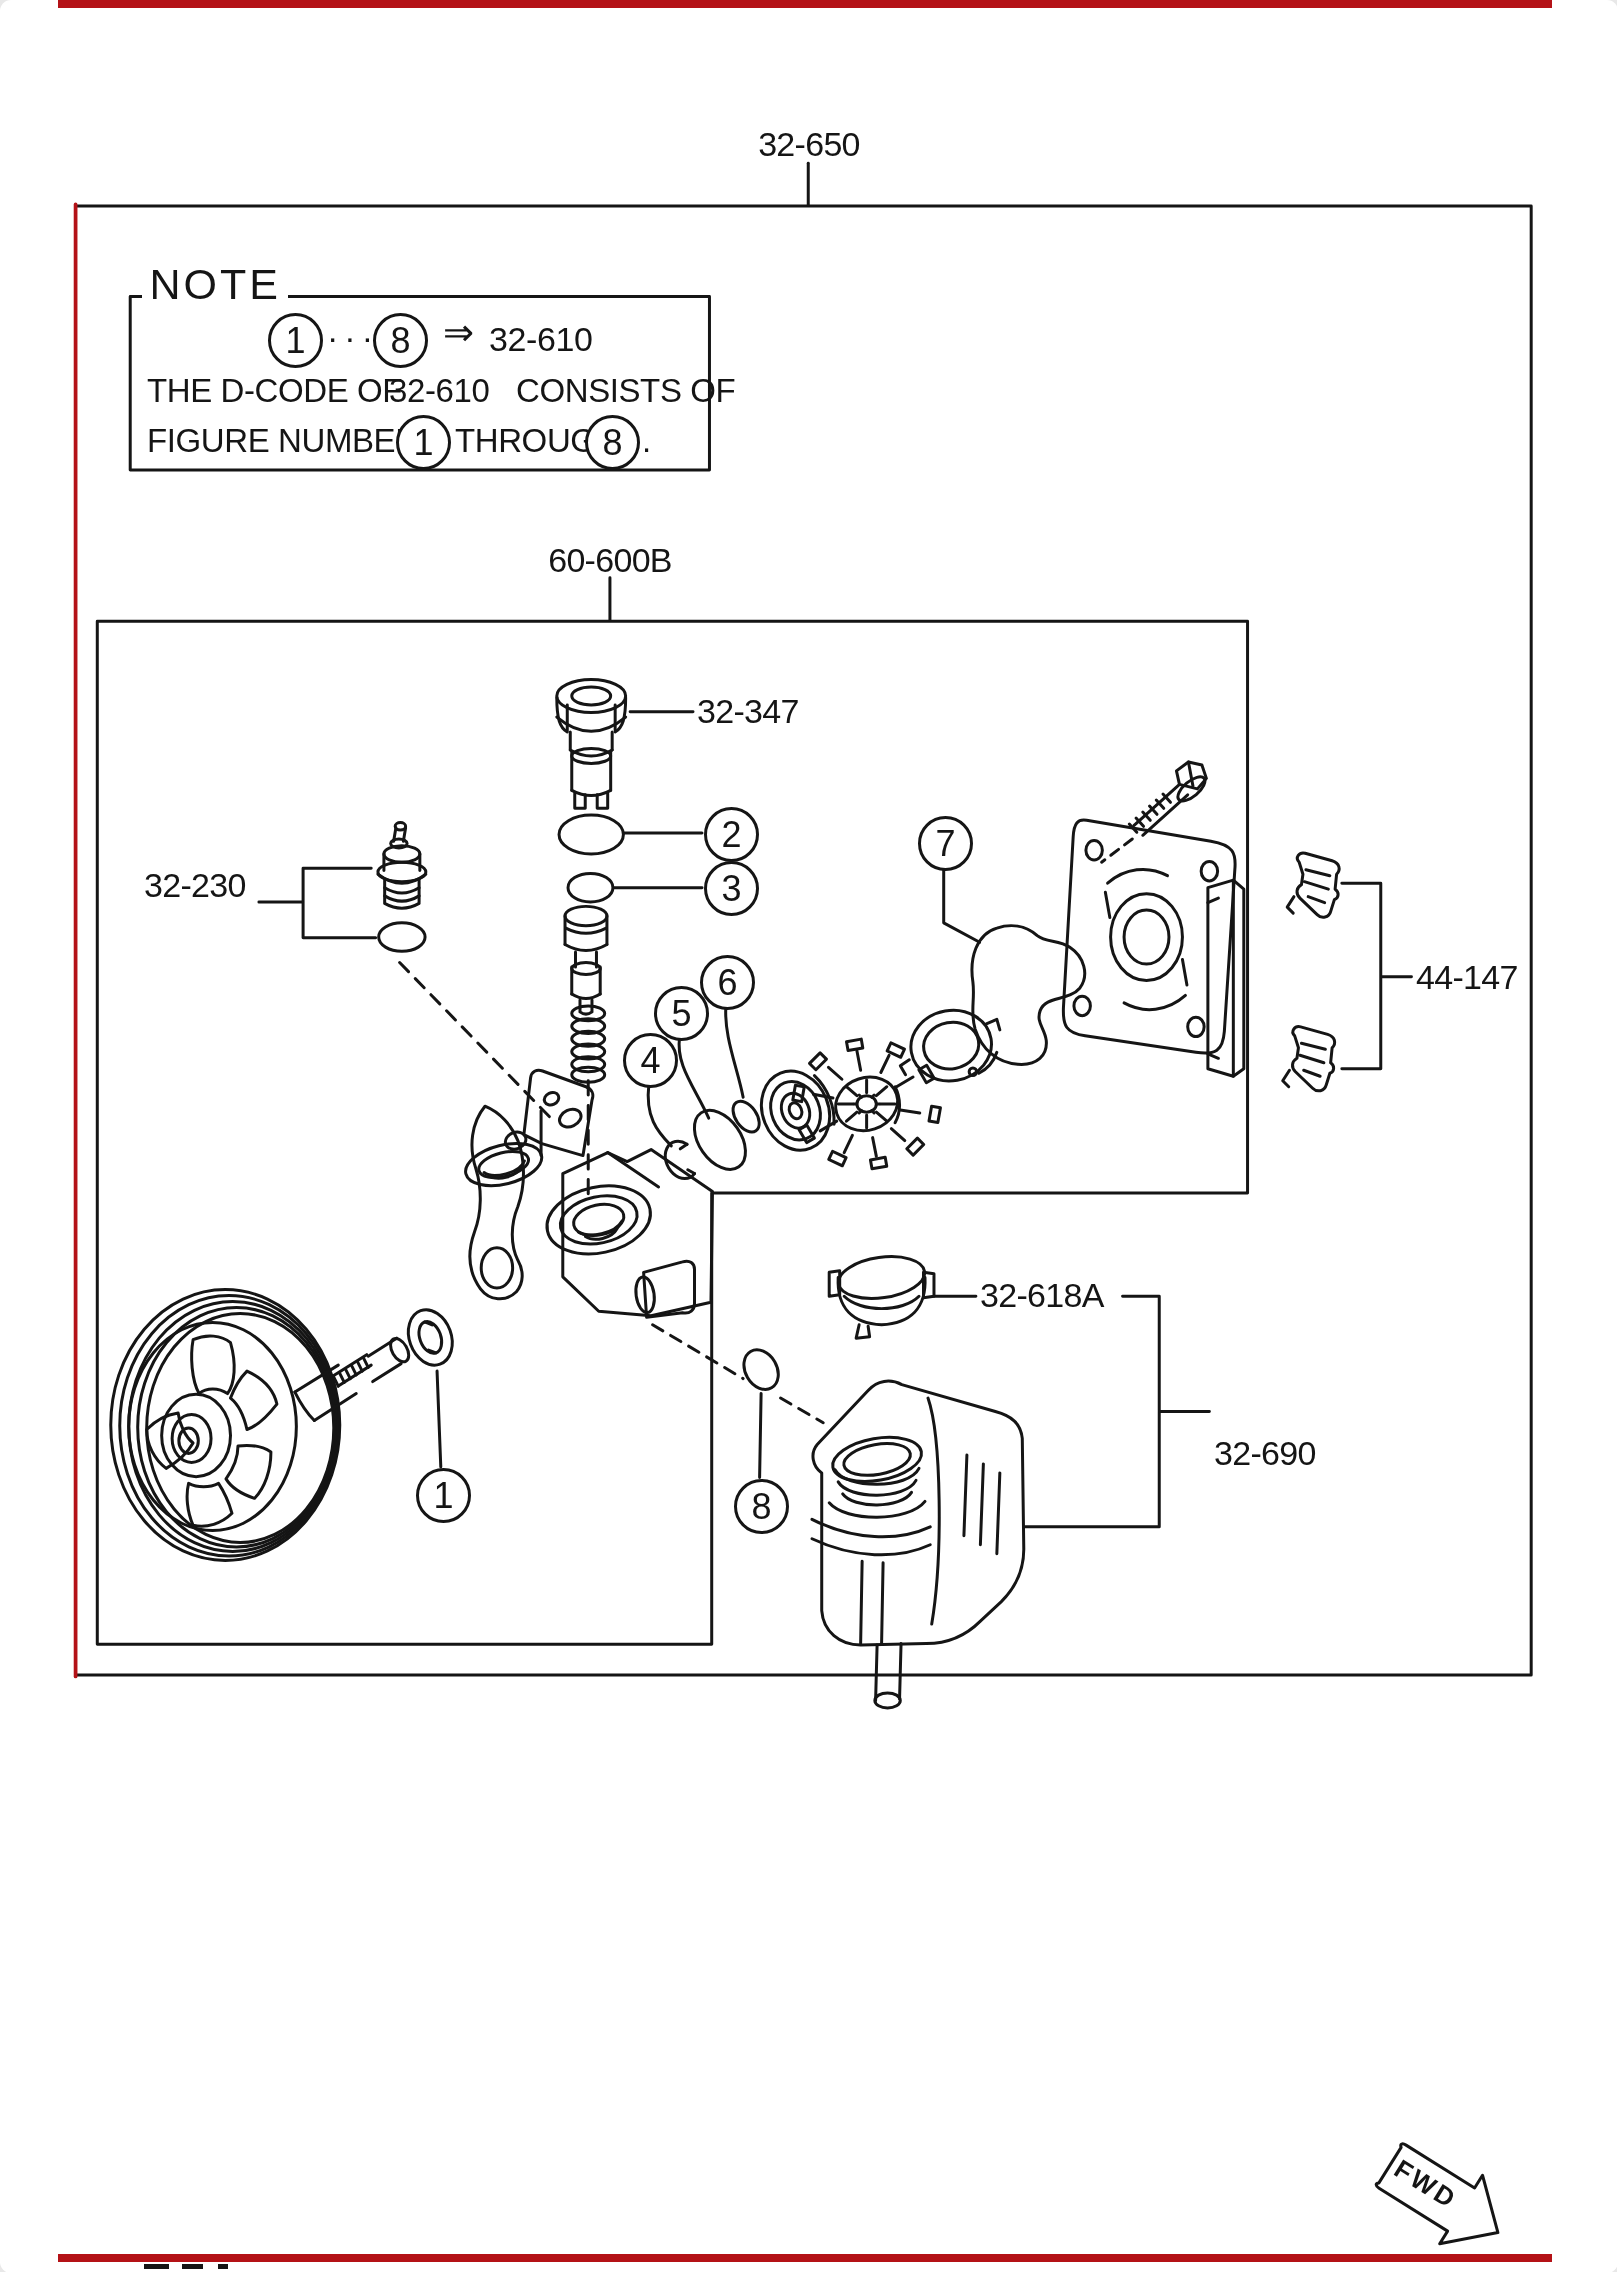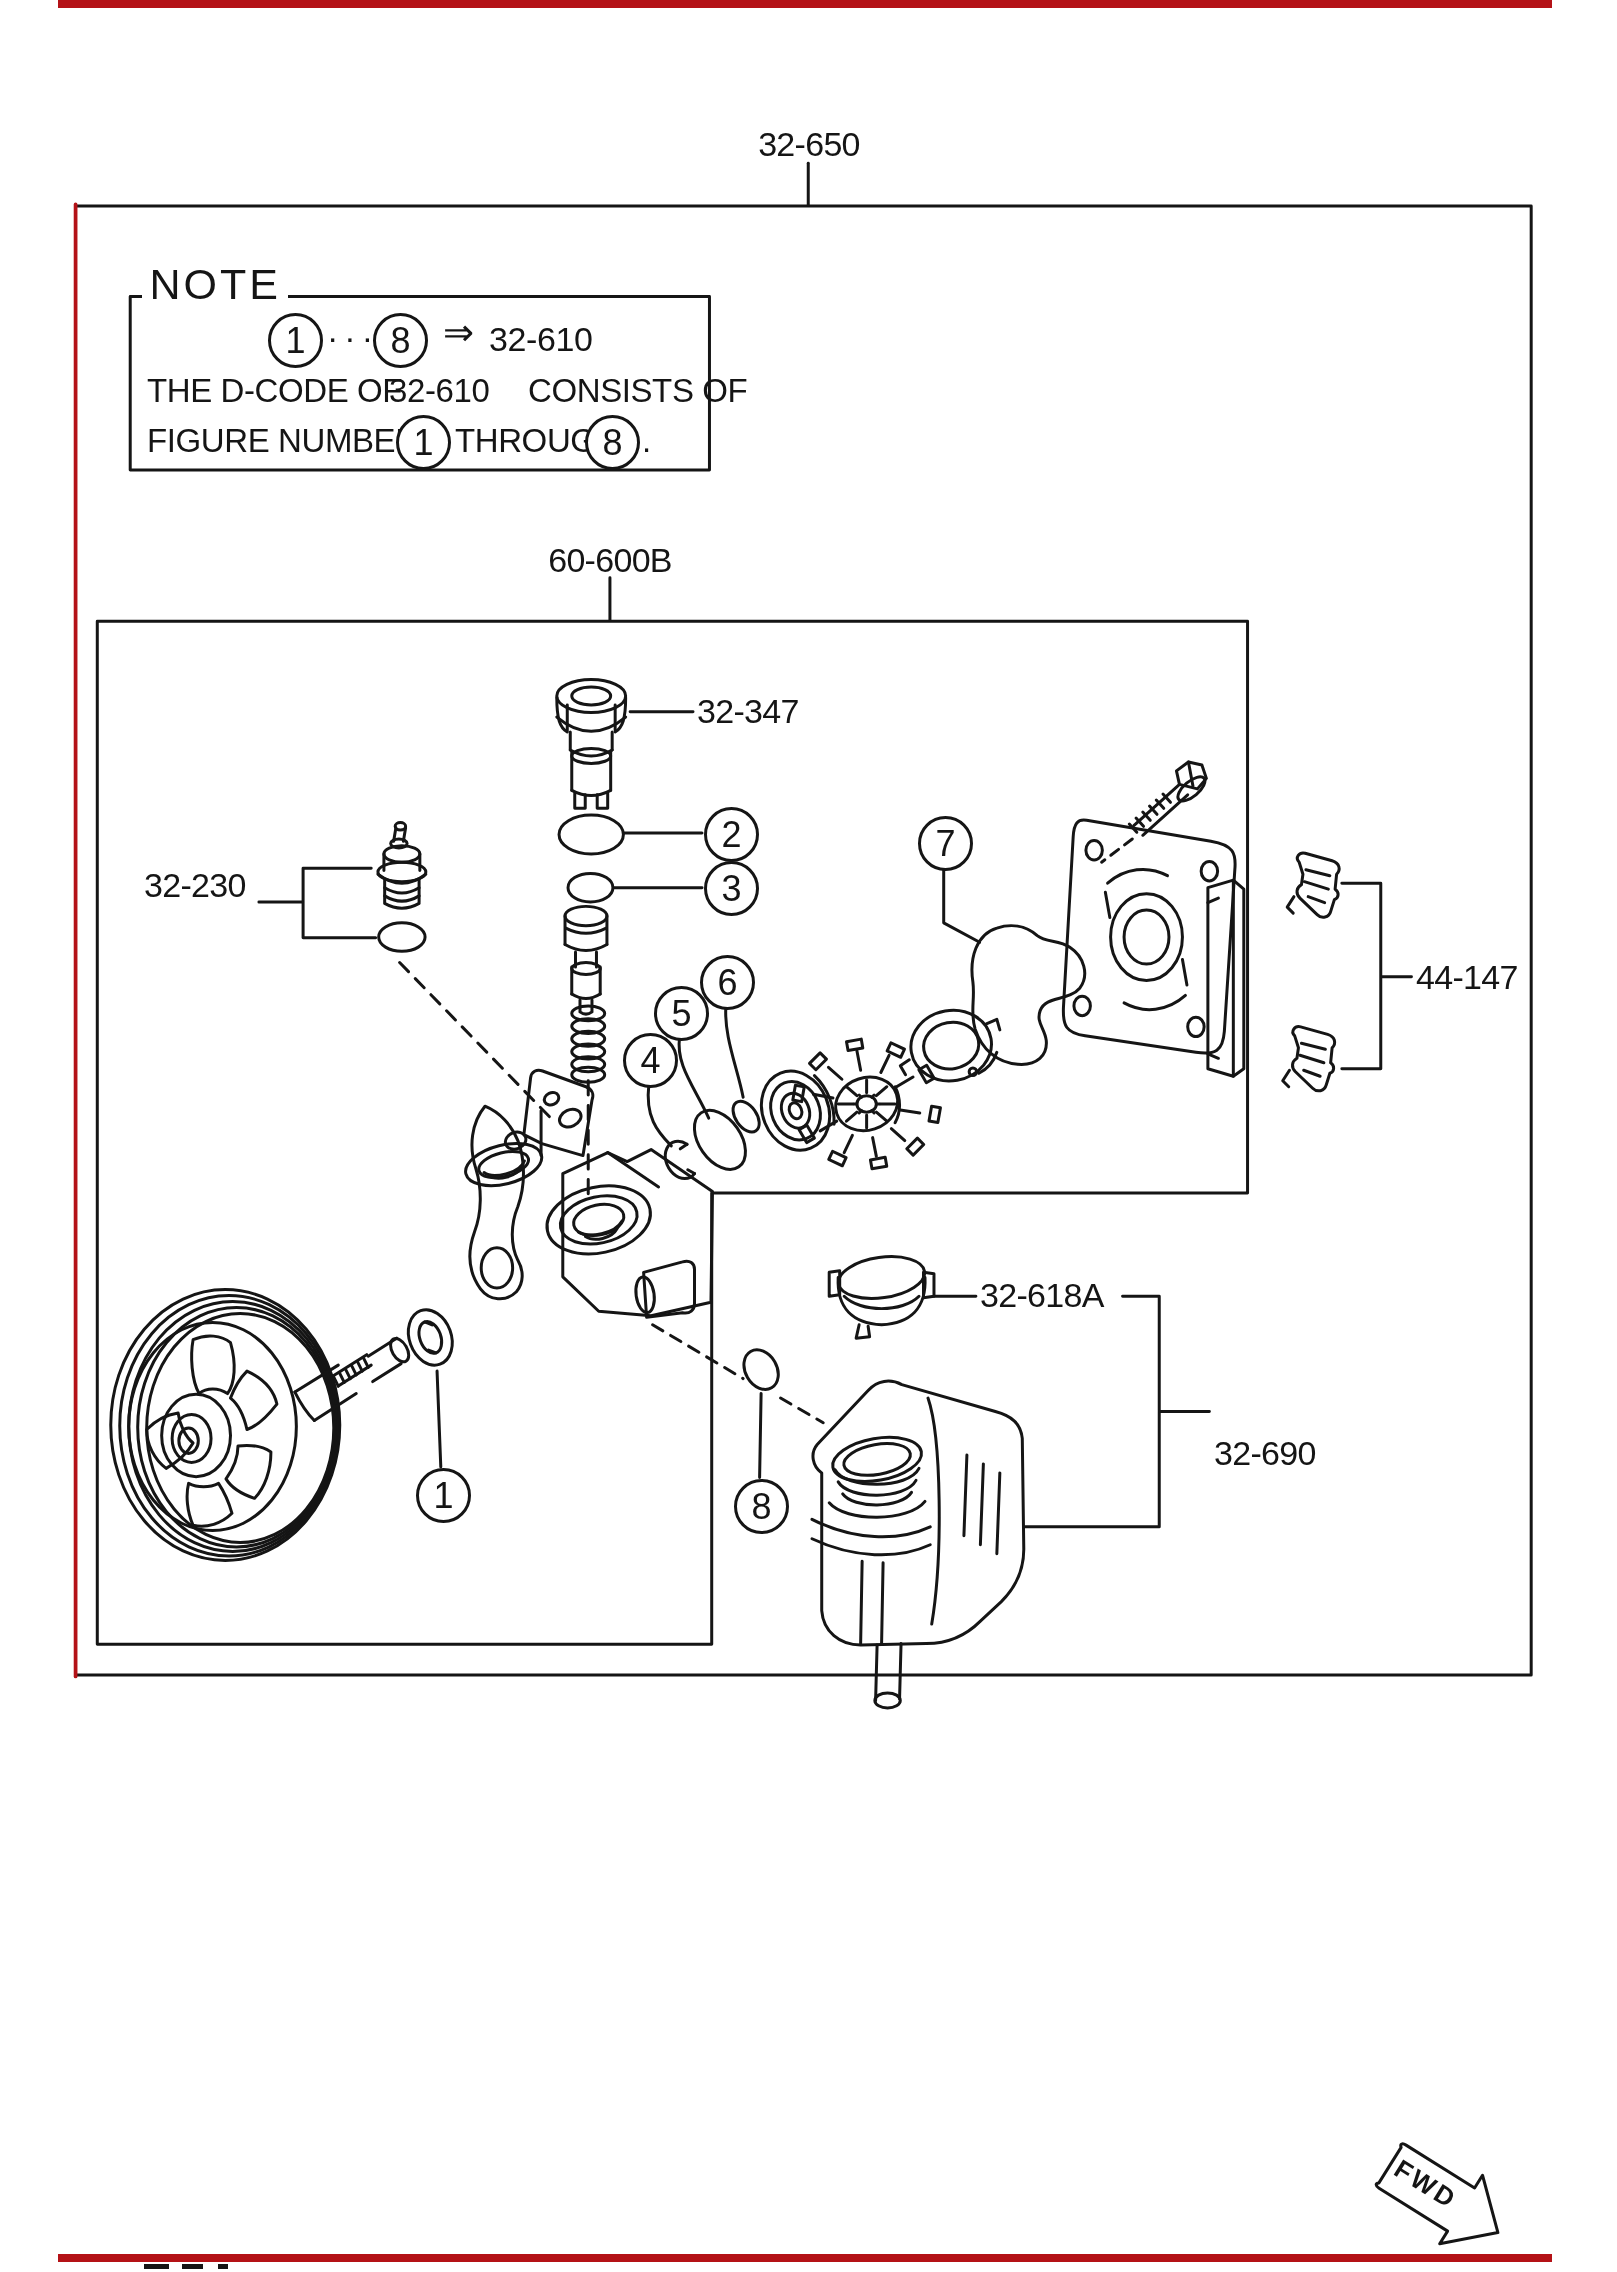--- a/index.html
+++ b/index.html
@@ -1,17 +1,17 @@
 <!DOCTYPE html>
 <html style="font-size:12px"><head>
 <meta charset="utf-8">
 <style>
   html,body{margin:0;padding:0;background:#e8e8e8;}
   .page{position:relative;width:1618px;height:2273px;background:#ffffff;
-        font-family:"Liberation Sans",sans-serif;color:#151515;overflow:hidden;}
+        font-family:"Liberation Sans",sans-serif;color:#151515;overflow:hidden;border-radius:11px;}
   .bar{position:absolute;background:#b41217;}
   .mark{position:absolute;background:#151515;}
   svg{position:absolute;left:0;top:0;}
   svg *{fill:none;stroke:#151515;stroke-width:4;stroke-linecap:round;stroke-linejoin:round;}
   .red-line{stroke:#b41217;stroke-width:5;}
   .plabel{position:absolute;font-size:34px;line-height:34px;white-space:nowrap;letter-spacing:-0.7px;}
   .center{text-align:center;}
   .balloon{position:absolute;width:49px;height:49px;border:3.7px solid #151515;border-radius:50%;
            background:#fff;display:flex;align-items:center;justify-content:center;
            font-size:36px;line-height:1;}
@@ -301,21 +301,21 @@
   <div class="plabel" style="left:1214px;top:1436px">32-690</div>
 
   <div class="note-title">NOTE</div>
   <div class="balloon" style="left:268px;top:313px">1</div>
   <div class="ntext" style="left:327px;top:320px;font-size:34px;letter-spacing:6px">···</div>
   <div class="balloon" style="left:373px;top:313px">8</div>
   <div class="ntext" style="left:443px;top:316px;font-size:37px">⇒</div>
   <div class="ntext" style="left:489px;top:322px;font-size:34px">32-610</div>
   <div class="ntext" style="left:147px;top:374px">THE D-CODE OF</div>
   <div class="ntext" style="left:389px;top:374px">32-610</div>
-  <div class="ntext" style="left:528px;top:374px">CONSISTS OF</div>
+  <div class="ntext" style="left:516px;top:374px">CONSISTS OF</div>
   <div class="ntext" style="left:147px;top:424px">FIGURE NUMBERS</div>
   <div class="balloon" style="left:396px;top:415px">1</div>
   <div class="ntext" style="left:455px;top:424px">THROUGH</div>
   <div class="balloon" style="left:585px;top:415px">8</div>
   <div class="ntext" style="left:642px;top:424px">.</div>
 
   <div class="balloon" style="left:416px;top:1468px">1</div>
   <div class="balloon" style="left:704px;top:807px">2</div>
   <div class="balloon" style="left:704px;top:861px">3</div>
   <div class="balloon" style="left:623px;top:1033px">4</div>

